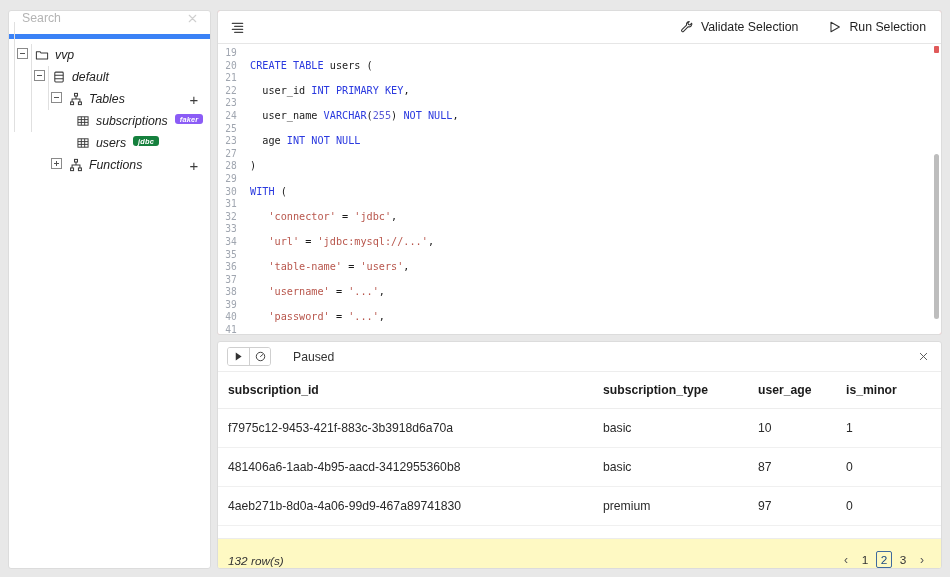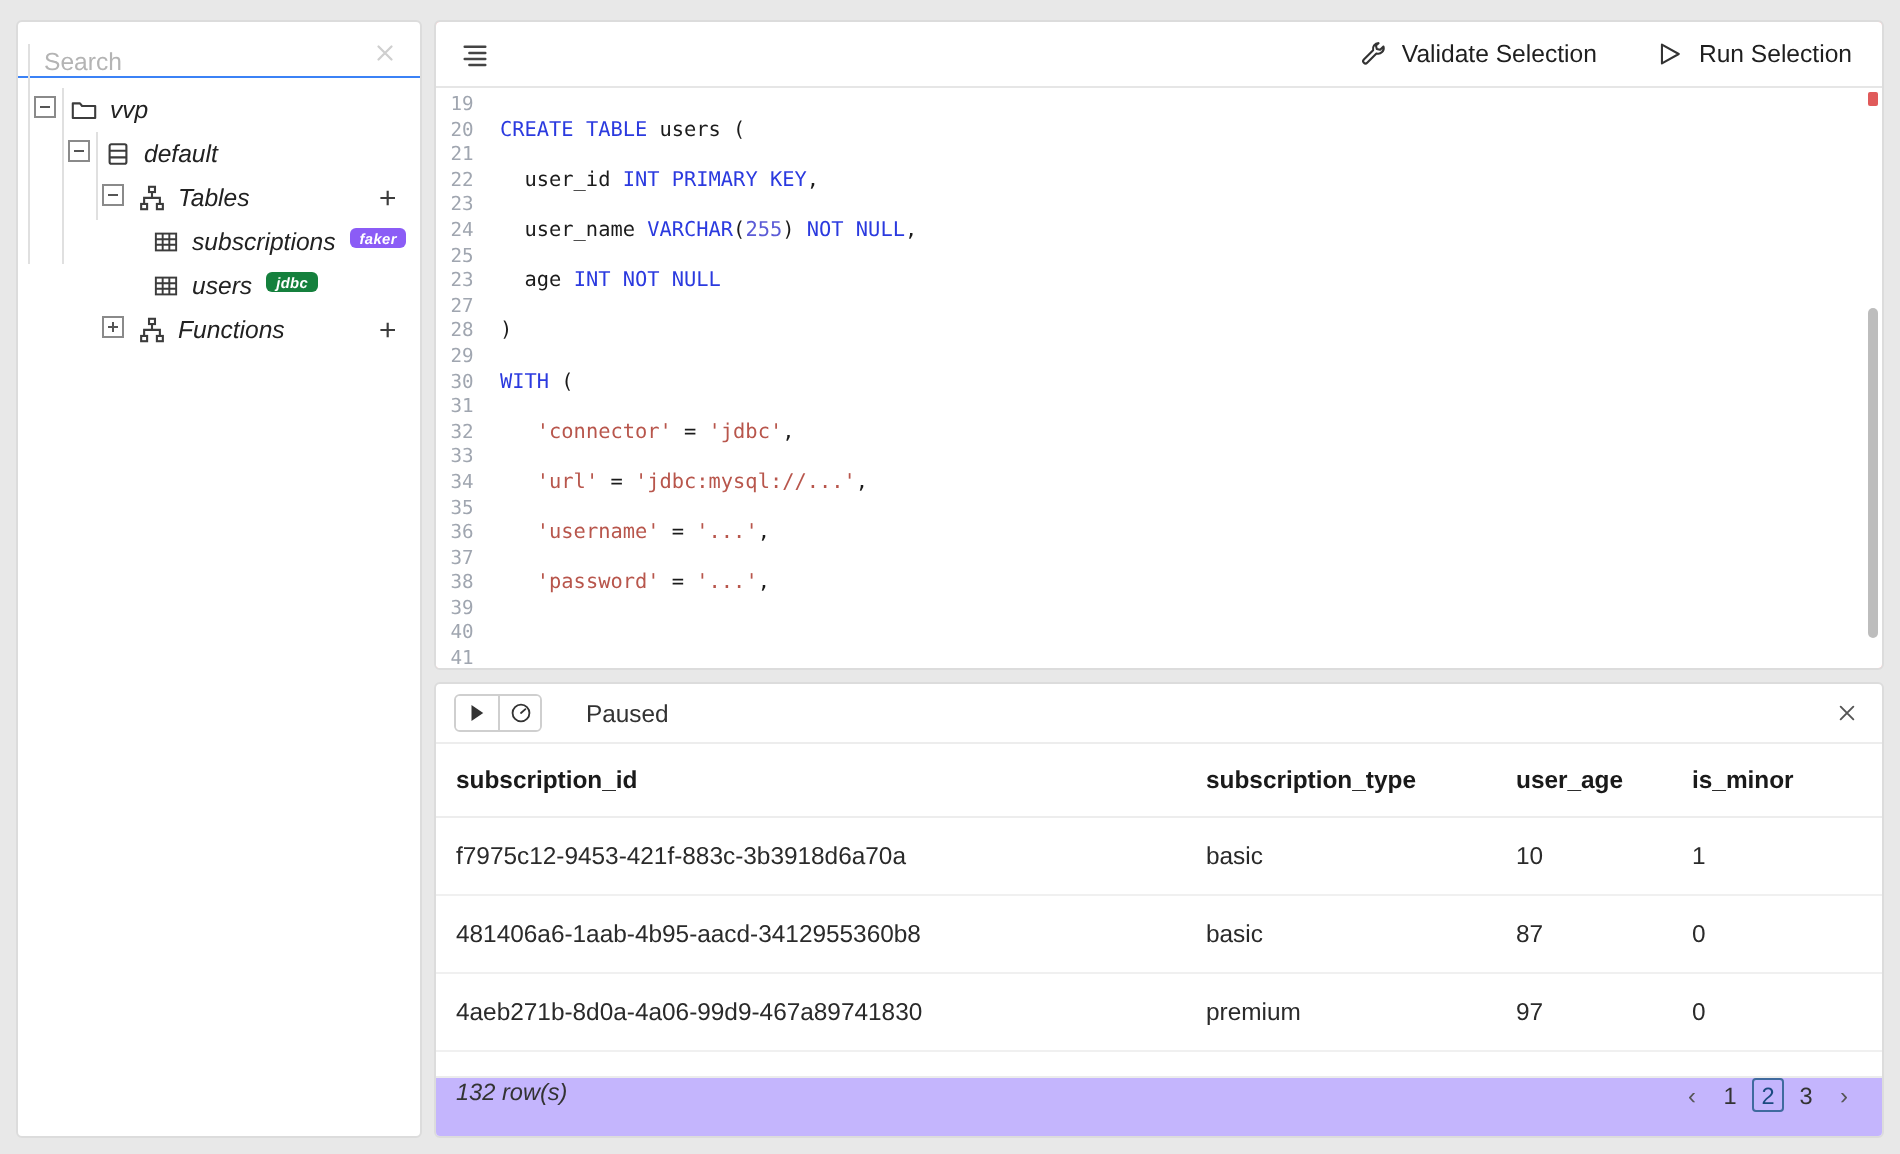--- a/index.html
+++ b/index.html
@@ -40,23 +40,23 @@
     font-size: 12.5px;
     font-weight: bold;
     color: #222;
     letter-spacing: .1px;
     flex: 1;
   }
   .refresh-icon { width: 15px; height: 15px; color: #555; display: block; }
   .search-row {
     height: 28px;
     display: flex;
-    align-items: flex-end;
+    align-items: flex-start;
     padding: 0 11px 0 13px;
-    border-bottom: 1px solid #3b82f6;
+    border-bottom: 5px solid #3b82f6;
     flex: none;
   }
   .search-input {
     flex: 1;
     border: 0;
     outline: 0;
     font-size: 12.3px;
     color: #333;
     background: transparent;
     font-family: "Liberation Sans", sans-serif;
@@ -297,24 +297,24 @@
   th:first-child, td:first-child { padding-left: 10px; }
   .col-id   { width: 385px; }
   .col-type { width: 155px; }
   .col-age  { width: 88px; }
   .col-min  { width: auto; }
 
   .results-footer {
     height: 30px;
     flex: none;
     display: flex;
-    align-items: flex-start;
+    align-items: flex-end;
     padding: 0 11px 0 10px;
     border-top: 1px solid #ececec;
-    background: #c4b5fd;
+    background: #fef9c3;
   }
   .row-count {
     font-size: 11.8px;
     font-style: italic;
     color: #333;
   }
   .pager { margin-left: auto; display: flex; align-items: center; gap: 3px; }
   .pg {
     min-width: 16px; height: 17px;
     display: flex; align-items: center; justify-content: center;
@@ -464,20 +464,21 @@
           </div>
         <div class="code">
 <div class="ln"><span class="kw">CREATE</span> <span class="kw">TABLE</span> users (</div>
 <div class="ln">  user_id <span class="kw">INT</span> <span class="kw">PRIMARY</span> <span class="kw">KEY</span>,</div>
 <div class="ln">  user_name <span class="kw">VARCHAR</span>(<span class="num">255</span>) <span class="kw">NOT</span> <span class="kw">NULL</span>,</div>
 <div class="ln">  age <span class="kw">INT</span> <span class="kw">NOT</span> <span class="kw">NULL</span></div>
 <div class="ln">)</div>
 <div class="ln"><span class="kw">WITH</span> (</div>
 <div class="ln">   <span class="str">'connector'</span> = <span class="str">'jdbc'</span>,</div>
 <div class="ln">   <span class="str">'url'</span> = <span class="str">'jdbc:mysql://...'</span>,</div>
+<div class="ln">   <span class="str">'table-name'</span> = <span class="str">'users'</span>,</div>
 <div class="ln">   <span class="str">'username'</span> = <span class="str">'...'</span>,</div>
 <div class="ln">   <span class="str">'password'</span> = <span class="str">'...'</span>,</div>
 
 
 
 
 
 
 
 

